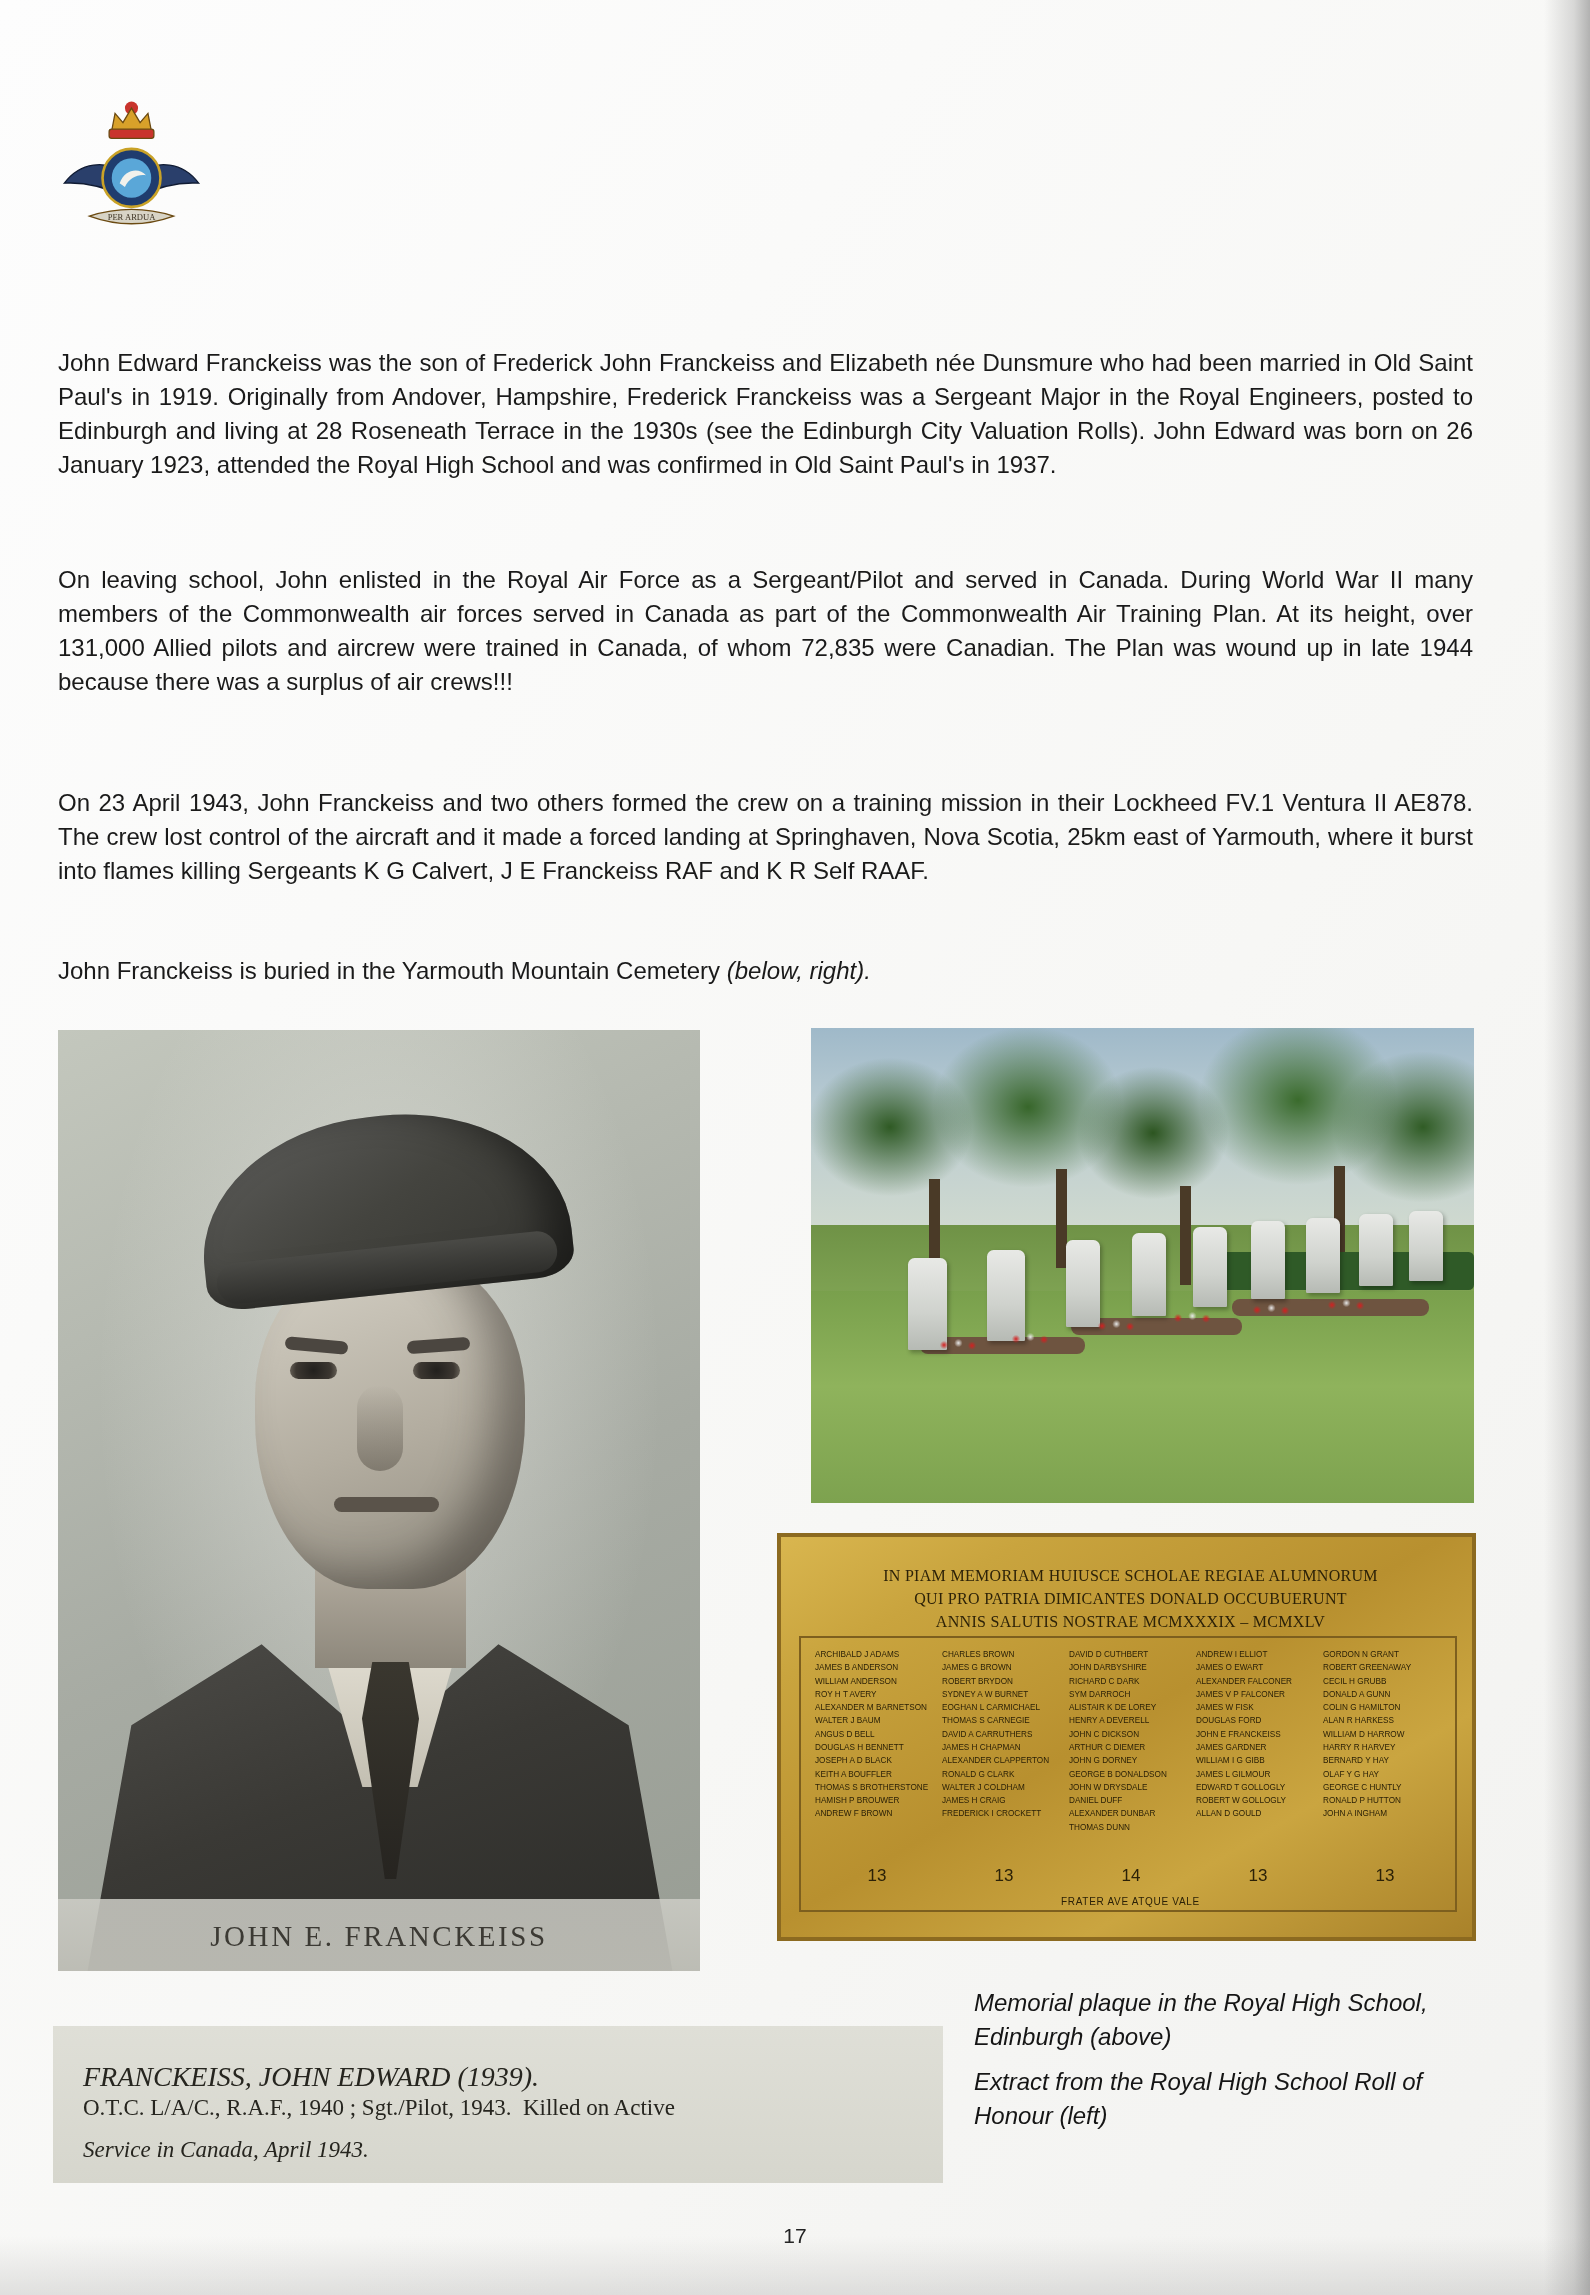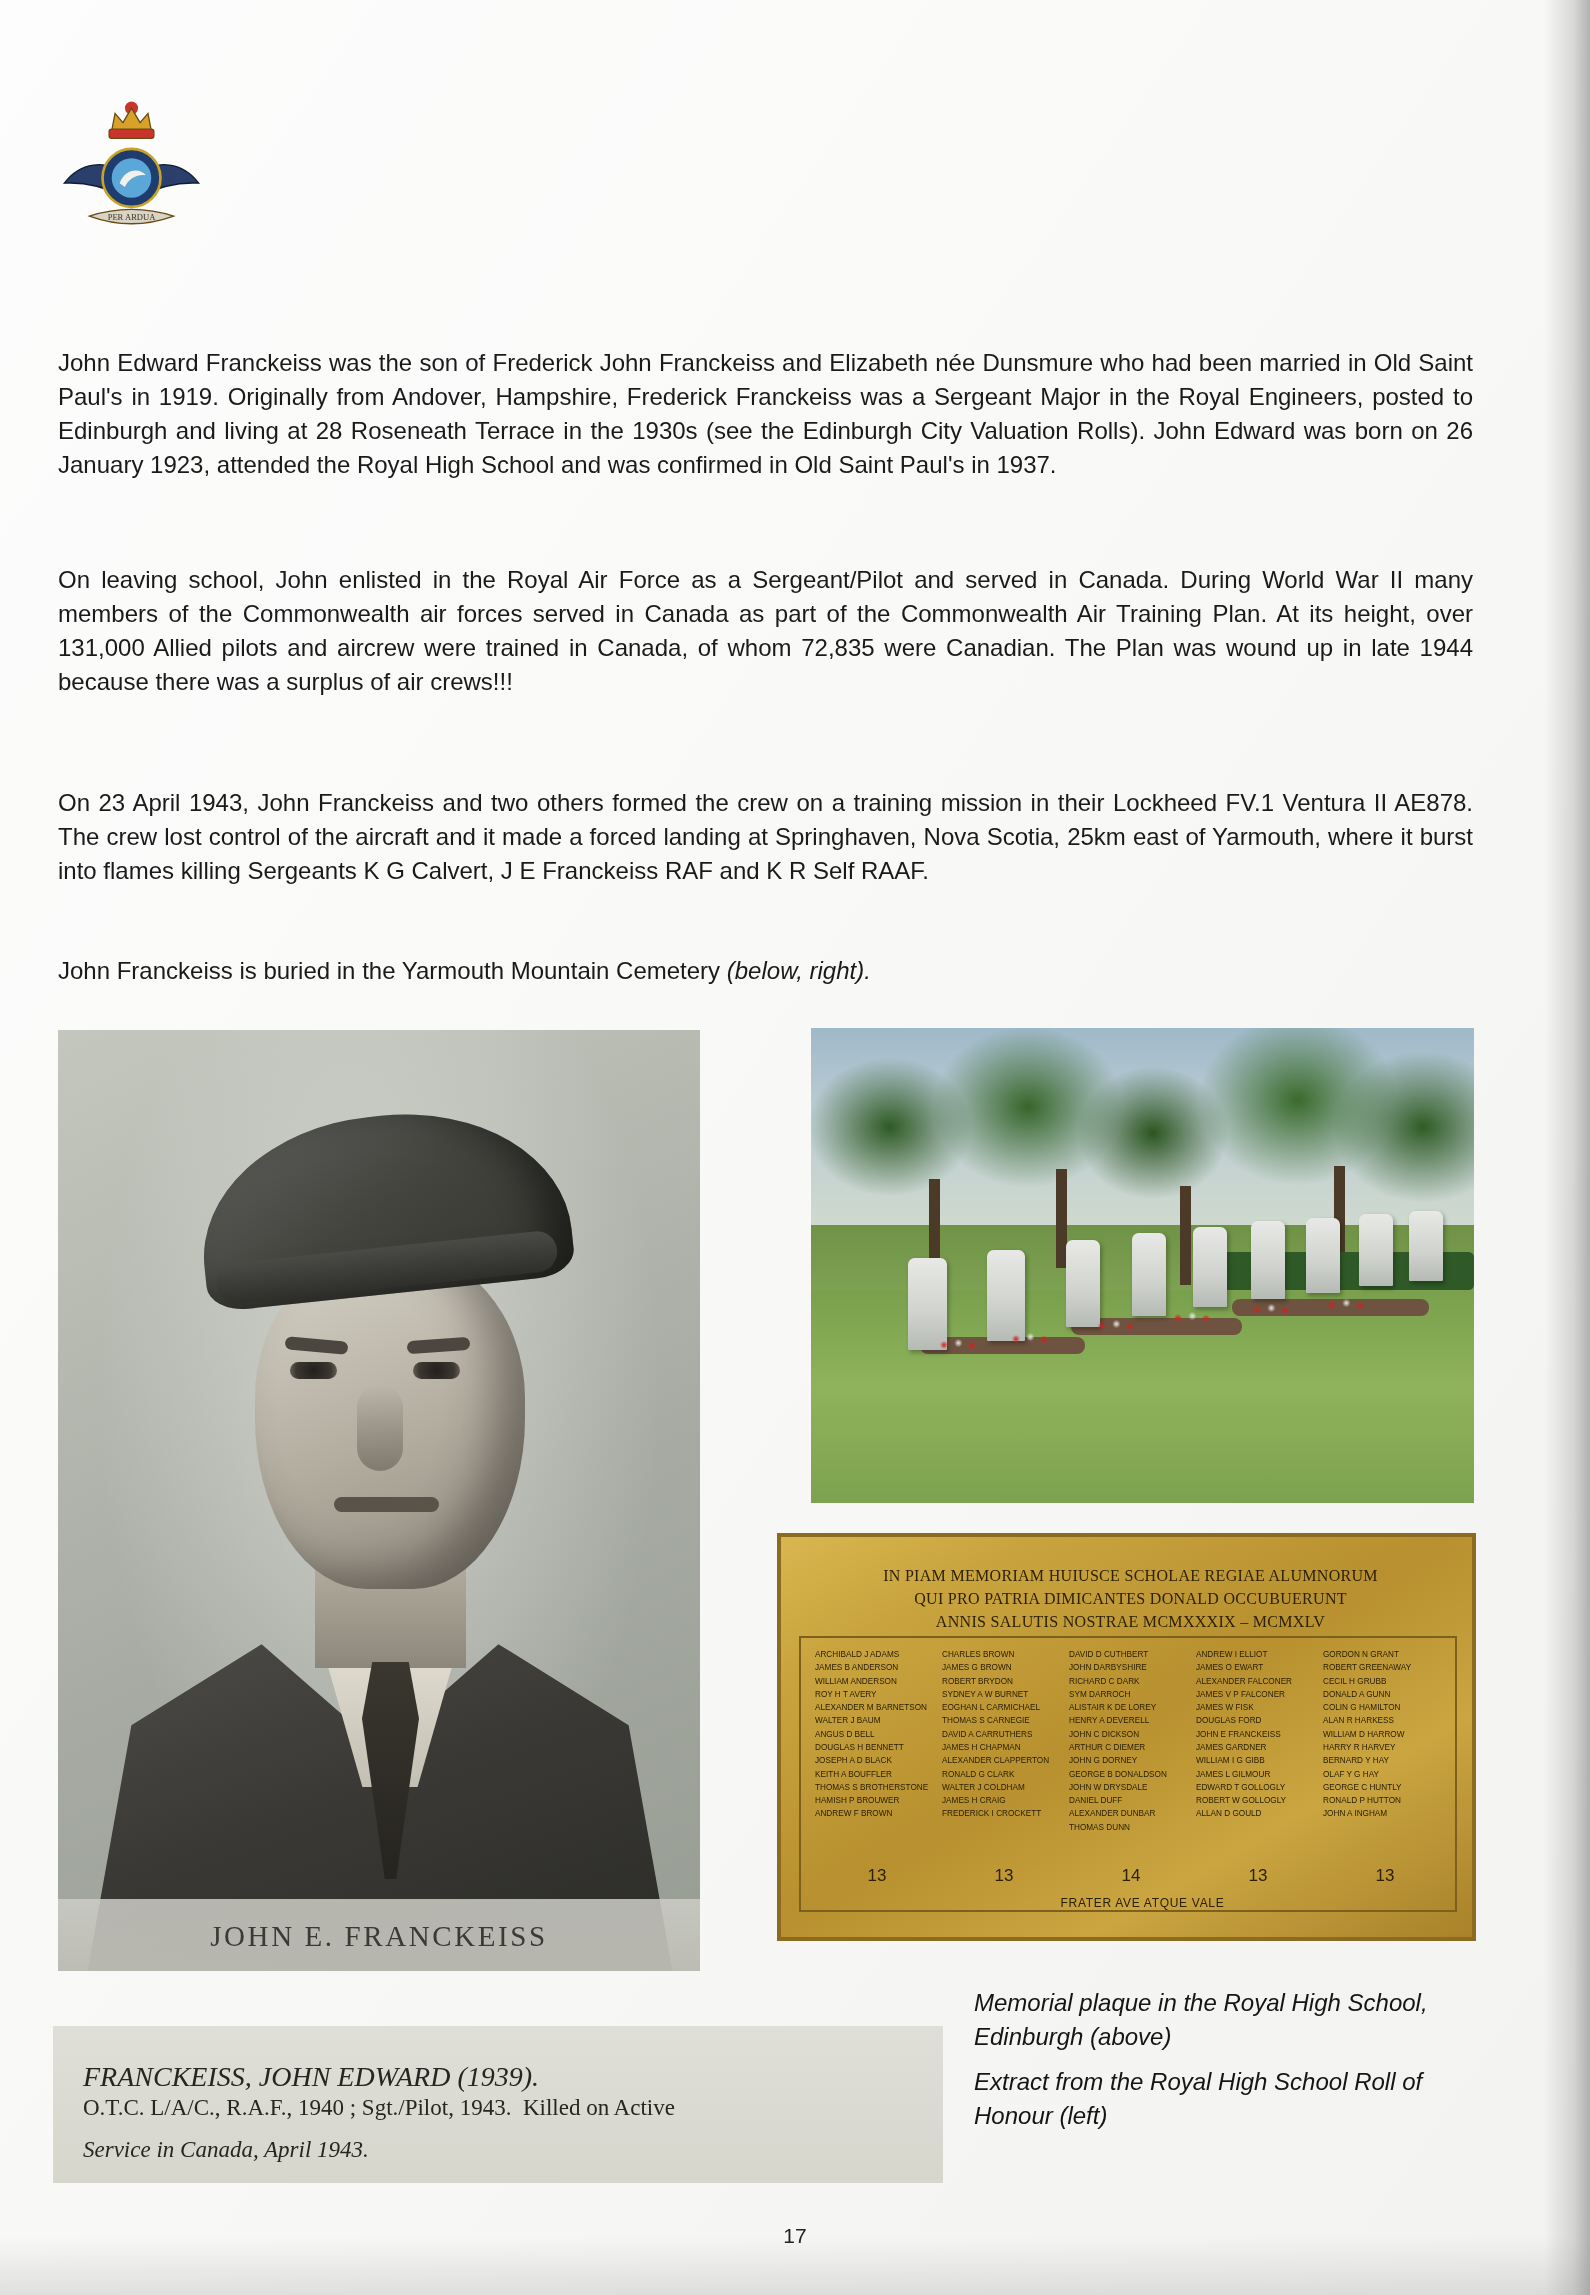--- a/index.html
+++ b/index.html
@@ -324,24 +324,23 @@
     font-size: 17px;
     color: #2b2107;
   }
   .plaque-counts span { width: 124px; text-align: center; }
   .plaque-foot {
     position: absolute;
     left: 0; top: 359px;
     width: 699px;
     text-align: center;
     font-family: "Liberation Sans", sans-serif;
-    font-size: 12px;
+    font-size: 10px;
     letter-spacing: 0.7px;
     color: #2b2107;
-    margin-left: 12px;
   }
 
   
   .roll {
     position: absolute;
     left: 53px;
     top: 2026px;
     width: 890px;
     height: 157px;
     background: linear-gradient(180deg, #dfdfd7 0%, #d6d6cd 100%);

